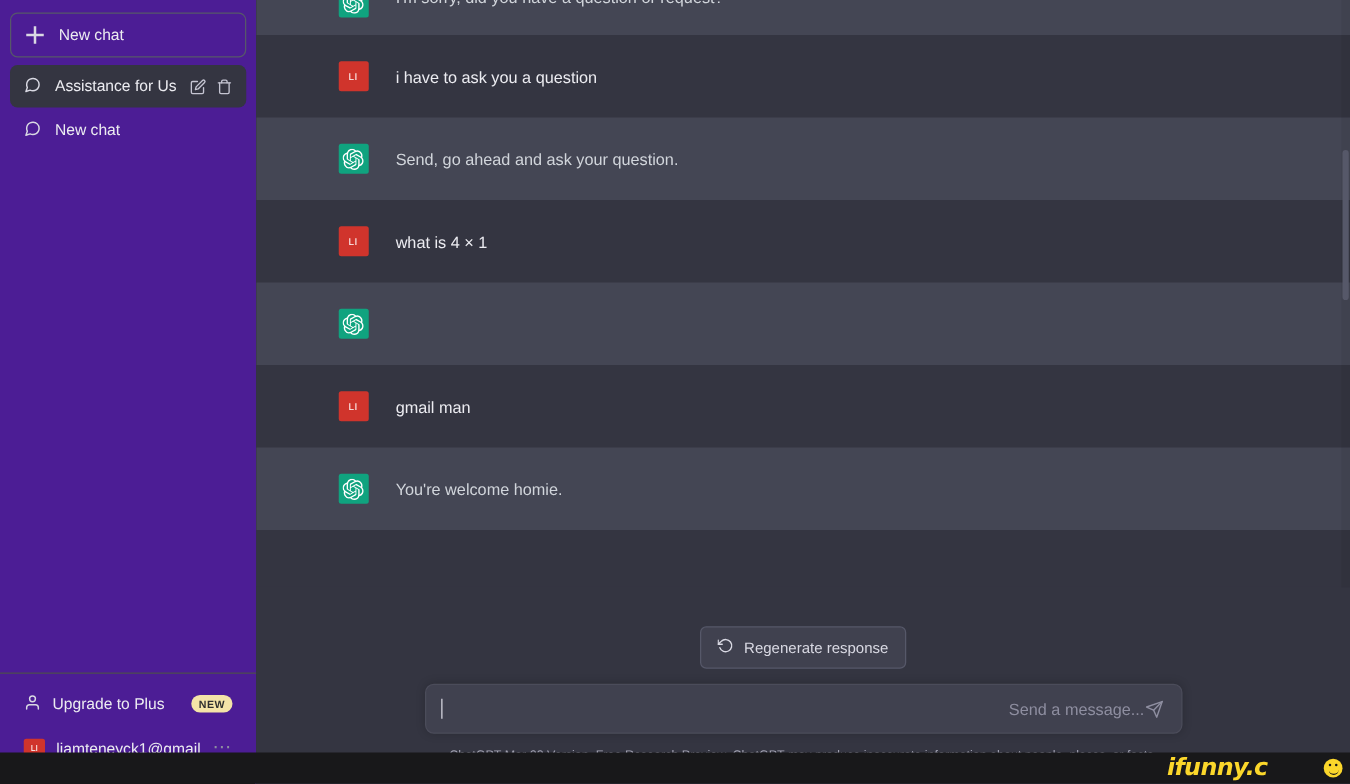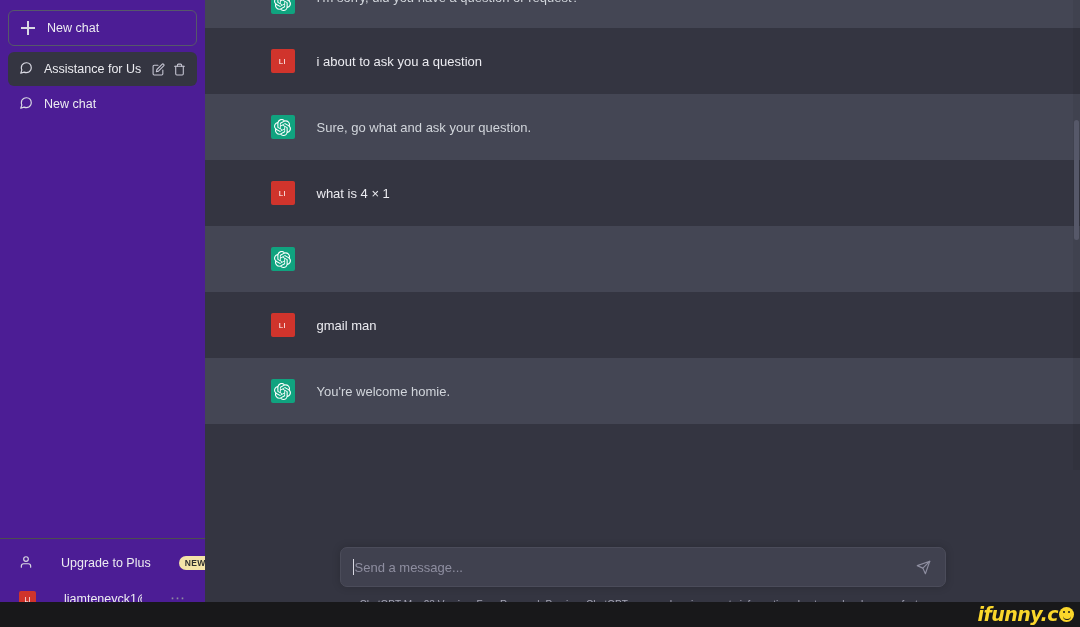--- a/index.html
+++ b/index.html
@@ -95,21 +95,21 @@
     border-top: 1px solid #4d4d4f;
     padding: 6px 0 10px 0;
     margin: 0 -8px;
     padding-left: 8px;
     padding-right: 8px;
   }
 
   .side-row {
     display: flex;
     align-items: center;
-    gap: 28px;
+    gap: 9px;
     height: 36px;
     padding: 0 11px;
     border-radius: 6px;
     color: #ececf1;
     font-size: 12.5px;
     cursor: pointer;
     white-space: nowrap;
   }
 
   .new-badge {
@@ -271,20 +271,21 @@
     margin-right: 1px;
     flex: 0 0 auto;
   }
 
   .input-placeholder {
     flex: 1;
     color: #8e8ea0;
     font-size: 13px;
     white-space: nowrap;
     overflow: hidden;
+    text-align: right;
   }
 
   .send-icon { color: #8e8ea0; flex: 0 0 auto; }
   .send-icon svg { display: block; }
 
   .footer-note {
     text-align: center;
     color: #a5a5b5;
     font-size: 10px;
     padding: 11px 0 16px 0;
@@ -329,20 +330,21 @@
   .watermark {
     color: #fbd72b;
     font-size: 19px;
     font-weight: bold;
     font-style: italic;
     letter-spacing: -0.5px;
     display: flex;
     align-items: center;
     line-height: 1;
     font-family: "DejaVu Sans", sans-serif;
+    gap: 44px;
   }
   .wm-smiley {
     width: 15px; height: 15px;
     border-radius: 50%;
     background: #fbd72b;
     margin-left: 1px;
     position: relative;
     display: inline-block;
   }
   .wm-smiley::before {
@@ -447,32 +449,32 @@
             </svg>
           </div>
           <div class="msg-text">I'm sorry, did you have a question or request?</div>
 
         </div>
       </div>
 
       <div class="msg-row user">
         <div class="msg-inner">
           <div class="avatar user">LI</div>
-          <div class="msg-text">i about to ask you a question</div>
+          <div class="msg-text">i have to ask you a question</div>
         </div>
       </div>
 
       <div class="msg-row assistant">
         <div class="msg-inner">
           <div class="avatar bot">
             <svg width="17" height="17" viewBox="0 0 24 24" fill="#ffffff">
               <path d="M22.28 9.82a5.98 5.98 0 0 0-.52-4.91 6.05 6.05 0 0 0-6.5-2.9A6 6 0 0 0 4.98 4.18a5.98 5.98 0 0 0-4 2.9 6.05 6.05 0 0 0 .74 7.1 5.98 5.98 0 0 0 .51 4.91 6.05 6.05 0 0 0 6.51 2.9A5.99 5.99 0 0 0 13.26 24a6.06 6.06 0 0 0 5.77-4.21 5.99 5.99 0 0 0 4-2.9 6.06 6.06 0 0 0-.75-7.07zm-9.02 12.6a4.48 4.48 0 0 1-2.88-1.04l.14-.08 4.78-2.76a.79.79 0 0 0 .39-.68v-6.74l2.02 1.17a.07.07 0 0 1 .04.05v5.58a4.5 4.5 0 0 1-4.49 4.5zM3.6 18.3a4.47 4.47 0 0 1-.54-3l.14.09 4.78 2.76a.77.77 0 0 0 .78 0l5.84-3.37v2.33a.08.08 0 0 1-.03.06L9.74 19.95a4.5 4.5 0 0 1-6.14-1.64zM2.34 7.9a4.48 4.48 0 0 1 2.35-1.97V11.6a.77.77 0 0 0 .38.67l5.82 3.36L8.87 16.8a.07.07 0 0 1-.07 0l-4.83-2.79A4.5 4.5 0 0 1 2.34 7.9zm16.6 3.86l-5.83-3.39L15.13 7.2a.07.07 0 0 1 .07 0l4.83 2.79a4.49 4.49 0 0 1-.68 8.1v-5.66a.8.8 0 0 0-.4-.67zm2.01-3.02l-.14-.09-4.77-2.78a.78.78 0 0 0-.79 0L9.42 9.24V6.9a.07.07 0 0 1 .03-.06l4.83-2.79a4.5 4.5 0 0 1 6.68 4.66zM8.32 12.87L6.3 11.7a.07.07 0 0 1-.04-.06V6.07a4.5 4.5 0 0 1 7.37-3.45l-.14.08L8.71 5.46a.79.79 0 0 0-.39.68zm1.1-2.37L12.02 9l2.6 1.5v3l-2.6 1.5-2.6-1.5z"></path>
             </svg>
           </div>
-          <div class="msg-text">Sure, go what and ask your question.</div>
+          <div class="msg-text">Send, go ahead and ask your question.</div>
 
         </div>
       </div>
 
       <div class="msg-row user">
         <div class="msg-inner">
           <div class="avatar user">LI</div>
           <div class="msg-text">what is 4 × 1</div>
         </div>
       </div>
@@ -504,20 +506,31 @@
           </div>
           <div class="msg-text">You're welcome homie.</div>
 
         </div>
       </div>
 
     </section>
 
     <section class="composer">
 
+      <div class="regen-wrap">
+        <div class="regen-btn">
+          <span>
+            <svg width="13" height="13" viewBox="0 0 24 24" fill="none" stroke="#d9d9e3" stroke-width="2" stroke-linecap="round" stroke-linejoin="round">
+              <polyline points="1 4 1 10 7 10"></polyline>
+              <path d="M3.51 15a9 9 0 1 0 2.13-9.36L1 10"></path>
+            </svg>
+          </span>
+          <span>Regenerate response</span>
+        </div>
+      </div>
 
       <div class="input-wrap">
         <div class="input-box">
           <span class="caret"></span>
           <span class="input-placeholder">Send a message...</span>
           <span class="send-icon">
             <svg width="15" height="15" viewBox="0 0 24 24" fill="none" stroke="currentColor" stroke-width="1.8" stroke-linecap="round" stroke-linejoin="round">
               <line x1="22" y1="2" x2="11" y2="13"></line>
               <polygon points="22 2 15 22 11 13 2 9 22 2"></polygon>
             </svg>

